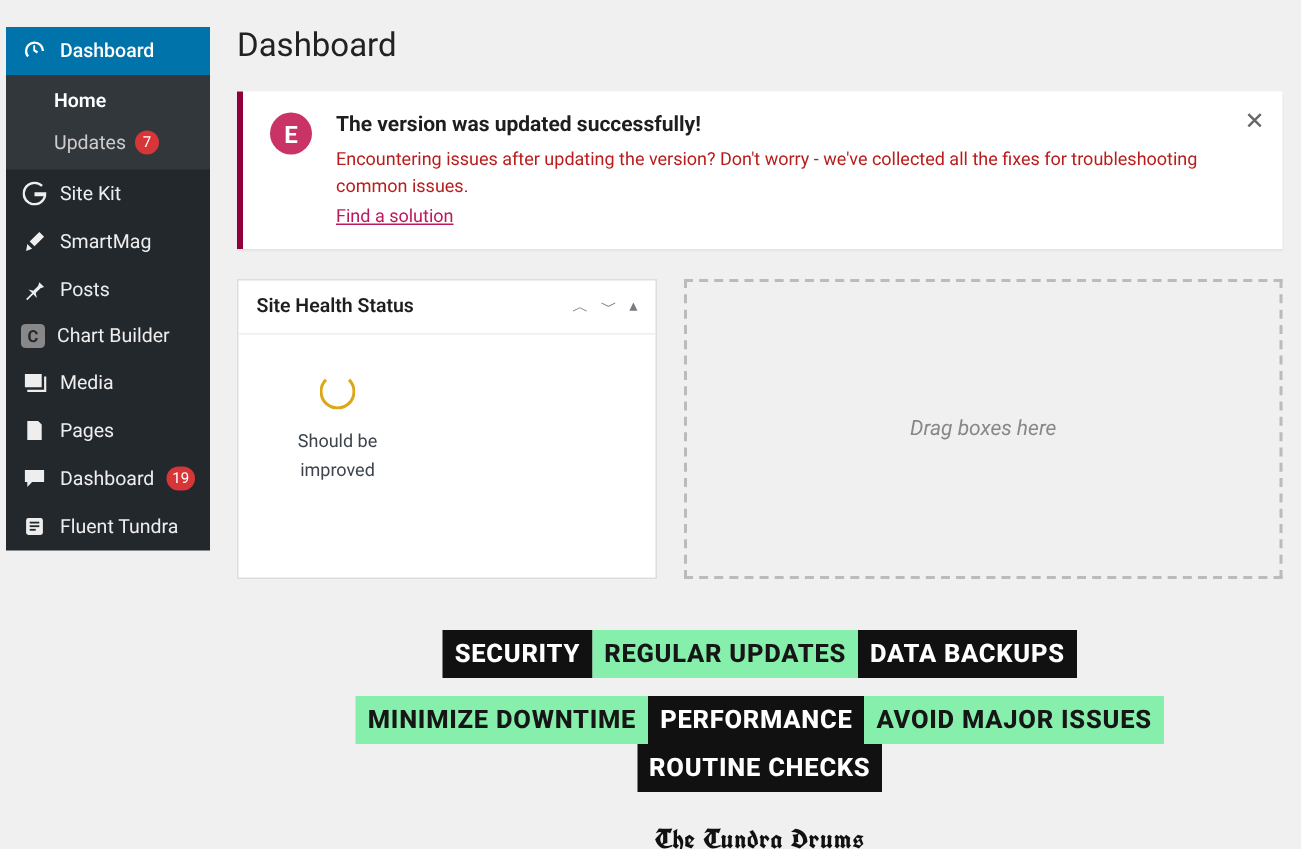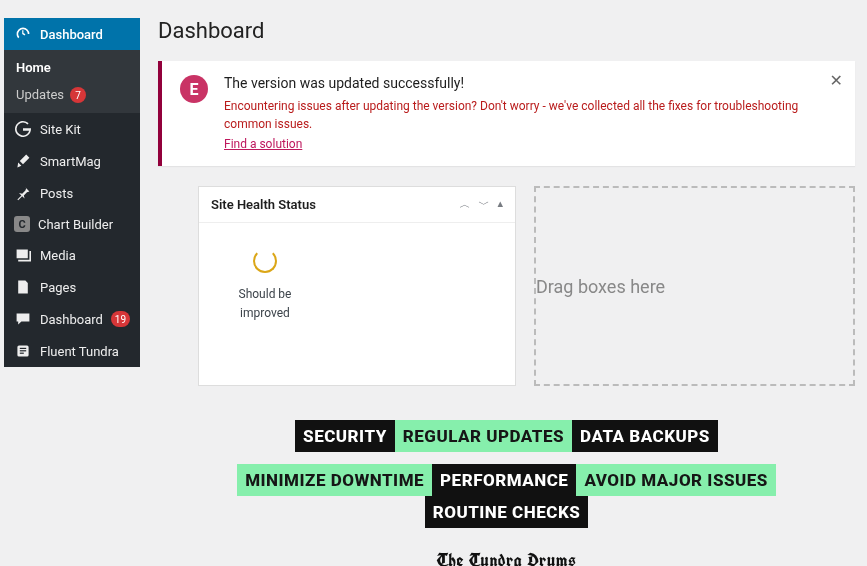--- a/index.html
+++ b/index.html
@@ -46,22 +46,23 @@
 .sidebar-sub {
   background: #32373c;
   padding: 4px 0;
 }
 .sidebar-sub-item {
   padding: 6px 12px;
   font-size: 13px;
   color: #ccc;
   cursor: pointer;
   display: flex;
-  align-items: flex-start;
+  align-items: center;
   gap: 6px;
+  margin-left: 20px;
 }
 .sidebar-sub-item.active { color: #fff; font-weight: 600; }
 .icon { width: 18px; height: 18px; display: inline-flex; align-items: center; justify-content: center; flex-shrink: 0; }
 .badge {
   background: #d63638;
   color: #fff;
   border-radius: 9px;
   min-width: 16px;
   height: 16px;
   font-size: 10px;
@@ -98,37 +99,36 @@
   background: #c93365;
   border-radius: 50%;
   display: flex;
   align-items: center;
   justify-content: center;
   color: #fff;
   font-weight: bold;
   flex-shrink: 0;
 }
 .notice-body { flex: 1; }
-.notice-title { font-weight: 400; font-size: 14px; color: #1e1e1e; margin-bottom: 6px; }
+.notice-title { font-weight: 700; font-size: 14px; color: #1e1e1e; margin-bottom: 6px; }
 .notice-text { font-size: 12px; color: #b91c1c; line-height: 1.5; }
 .notice-link { color: #be185d; text-decoration: underline; cursor: pointer; font-size: 12px; }
 .notice-close {
   position: absolute;
   top: 10px;
   right: 12px;
   font-size: 16px;
   color: #666;
   cursor: pointer;
 }
 .dashboard-row { display: flex; gap: 18px; }
 .postbox {
   background: #fff;
   border: 1px solid #ddd;
-  width: 318px;
-  margin-left: 40px;
+  width: 280px;
 }
 .postbox-header {
   padding: 10px 12px;
   border-bottom: 1px solid #eee;
   display: flex;
   align-items: center;
   justify-content: space-between;
 }
 .postbox-header h2 { font-size: 13px; font-weight: 600; color: #1e1e1e; }
 .postbox-controls { display: flex; gap: 8px; color: #787c82; }
@@ -155,22 +155,24 @@
   margin: 10px auto 12px;
 }
 .health-label { font-size: 12px; color: #3c434a; }
 .health-desc p { margin-bottom: 10px; }
 .dropzone {
   border: 2px dashed #bbb;
   flex: 1;
   min-height: 200px;
   display: flex;
   align-items: center;
+  justify-content: center;
   color: #888;
-  font-size: 18px;
+  font-size: 14px;
+  font-style: italic;
 }
 .tags-area {
   position: absolute;
   left: 158px;
   right: 12px;
   top: 420px;
   text-align: center;
 }
 .tags-row {
   display: flex;

